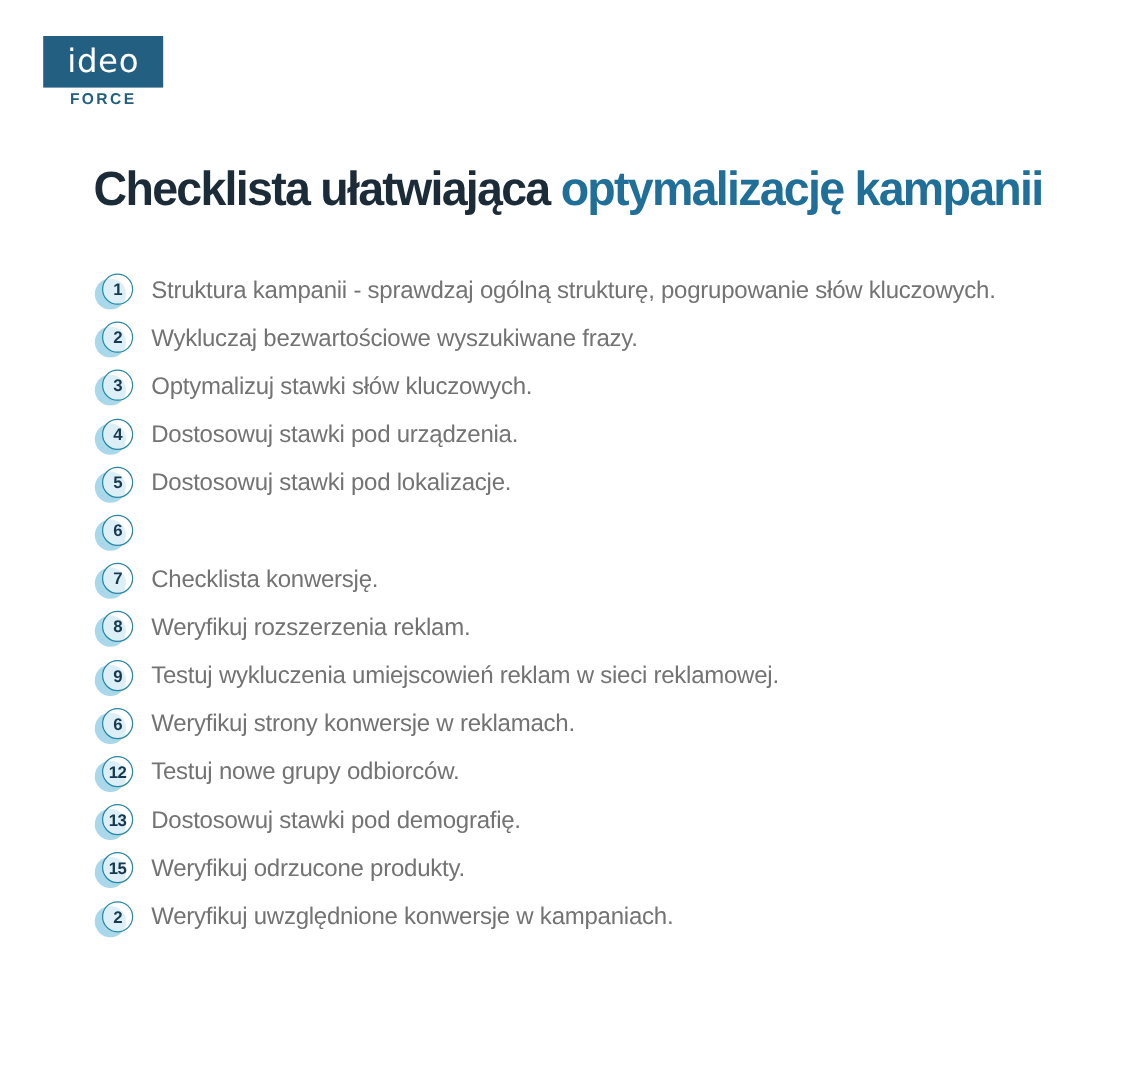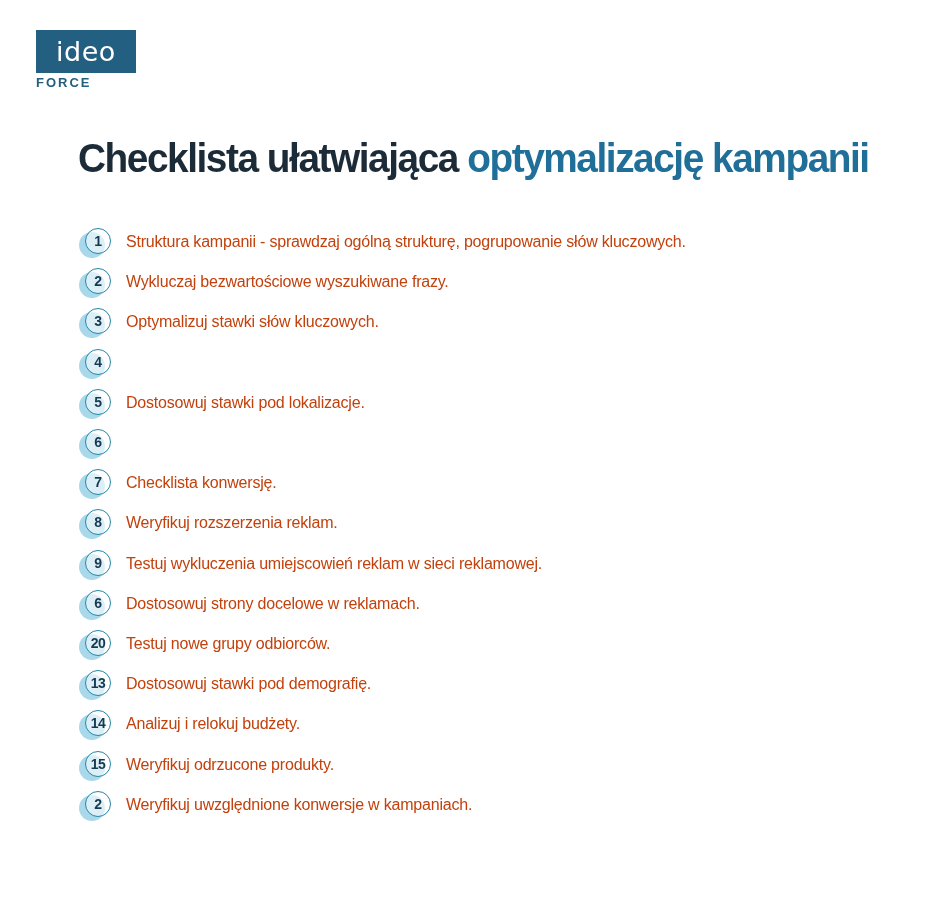--- a/index.html
+++ b/index.html
@@ -34,21 +34,21 @@
   .logo-word {
     color: #ffffff;
     font-size: 27px;
     font-weight: 400;
     letter-spacing: 0.5px;
     line-height: 1;
     font-family: "DejaVu Sans", sans-serif;
   }
   .logo-sub {
     margin-top: 2px;
-    text-align: left;
+    text-align: center;
     font-size: 13px;
     font-weight: bold;
     color: #235f80;
     letter-spacing: 2px;
     font-family: "Liberation Sans", sans-serif;
   }
 
   
   .title {
     position: absolute;
@@ -106,23 +106,23 @@
     box-sizing: border-box;
     display: flex;
     align-items: center;
     justify-content: center;
     font-size: 14px;
     font-weight: bold;
     letter-spacing: -0.5px;
     color: #16394f;
   }
   .row .item-text {
-    font-size: 16px;
+    font-size: 20px;
     font-weight: 400;
-    color: #c2410c;
+    color: #737373;
     letter-spacing: -0.2px;
     white-space: nowrap;
   }
 </style>
 </head>
 <body>
 
 <div class="page">
 
   <div class="logo">
@@ -156,20 +156,21 @@
       <span class="blob"></span>
       <span class="ring">3</span>
     </span>
     <span class="item-text">Optymalizuj stawki słów kluczowych.</span>
   </div>
       <div class="row">
     <span class="badge">
       <span class="blob"></span>
       <span class="ring">4</span>
     </span>
+    <span class="item-text">Dostosowuj stawki pod urządzenia.</span>
   </div>
       <div class="row">
     <span class="badge">
       <span class="blob"></span>
       <span class="ring">5</span>
     </span>
     <span class="item-text">Dostosowuj stawki pod lokalizacje.</span>
   </div>
       <div class="row">
     <span class="badge">
@@ -196,46 +197,39 @@
       <span class="blob"></span>
       <span class="ring">9</span>
     </span>
     <span class="item-text">Testuj wykluczenia umiejscowień reklam w sieci reklamowej.</span>
   </div>
       <div class="row">
     <span class="badge">
       <span class="blob"></span>
       <span class="ring">6</span>
     </span>
-    <span class="item-text">Dostosowuj strony docelowe w reklamach.</span>
-  </div>
-      <div class="row">
-    <span class="badge">
-      <span class="blob"></span>
-      <span class="ring">20</span>
+    <span class="item-text">Weryfikuj strony konwersje w reklamach.</span>
+  </div>
+      <div class="row">
+    <span class="badge">
+      <span class="blob"></span>
+      <span class="ring">12</span>
     </span>
     <span class="item-text">Testuj nowe grupy odbiorców.</span>
   </div>
       <div class="row">
     <span class="badge">
       <span class="blob"></span>
       <span class="ring">13</span>
     </span>
     <span class="item-text">Dostosowuj stawki pod demografię.</span>
   </div>
       <div class="row">
     <span class="badge">
       <span class="blob"></span>
-      <span class="ring">14</span>
-    </span>
-    <span class="item-text">Analizuj i relokuj budżety.</span>
-  </div>
-      <div class="row">
-    <span class="badge">
-      <span class="blob"></span>
       <span class="ring">15</span>
     </span>
     <span class="item-text">Weryfikuj odrzucone produkty.</span>
   </div>
       <div class="row">
     <span class="badge">
       <span class="blob"></span>
       <span class="ring">2</span>
     </span>
     <span class="item-text">Weryfikuj uwzględnione konwersje w kampaniach.</span>

